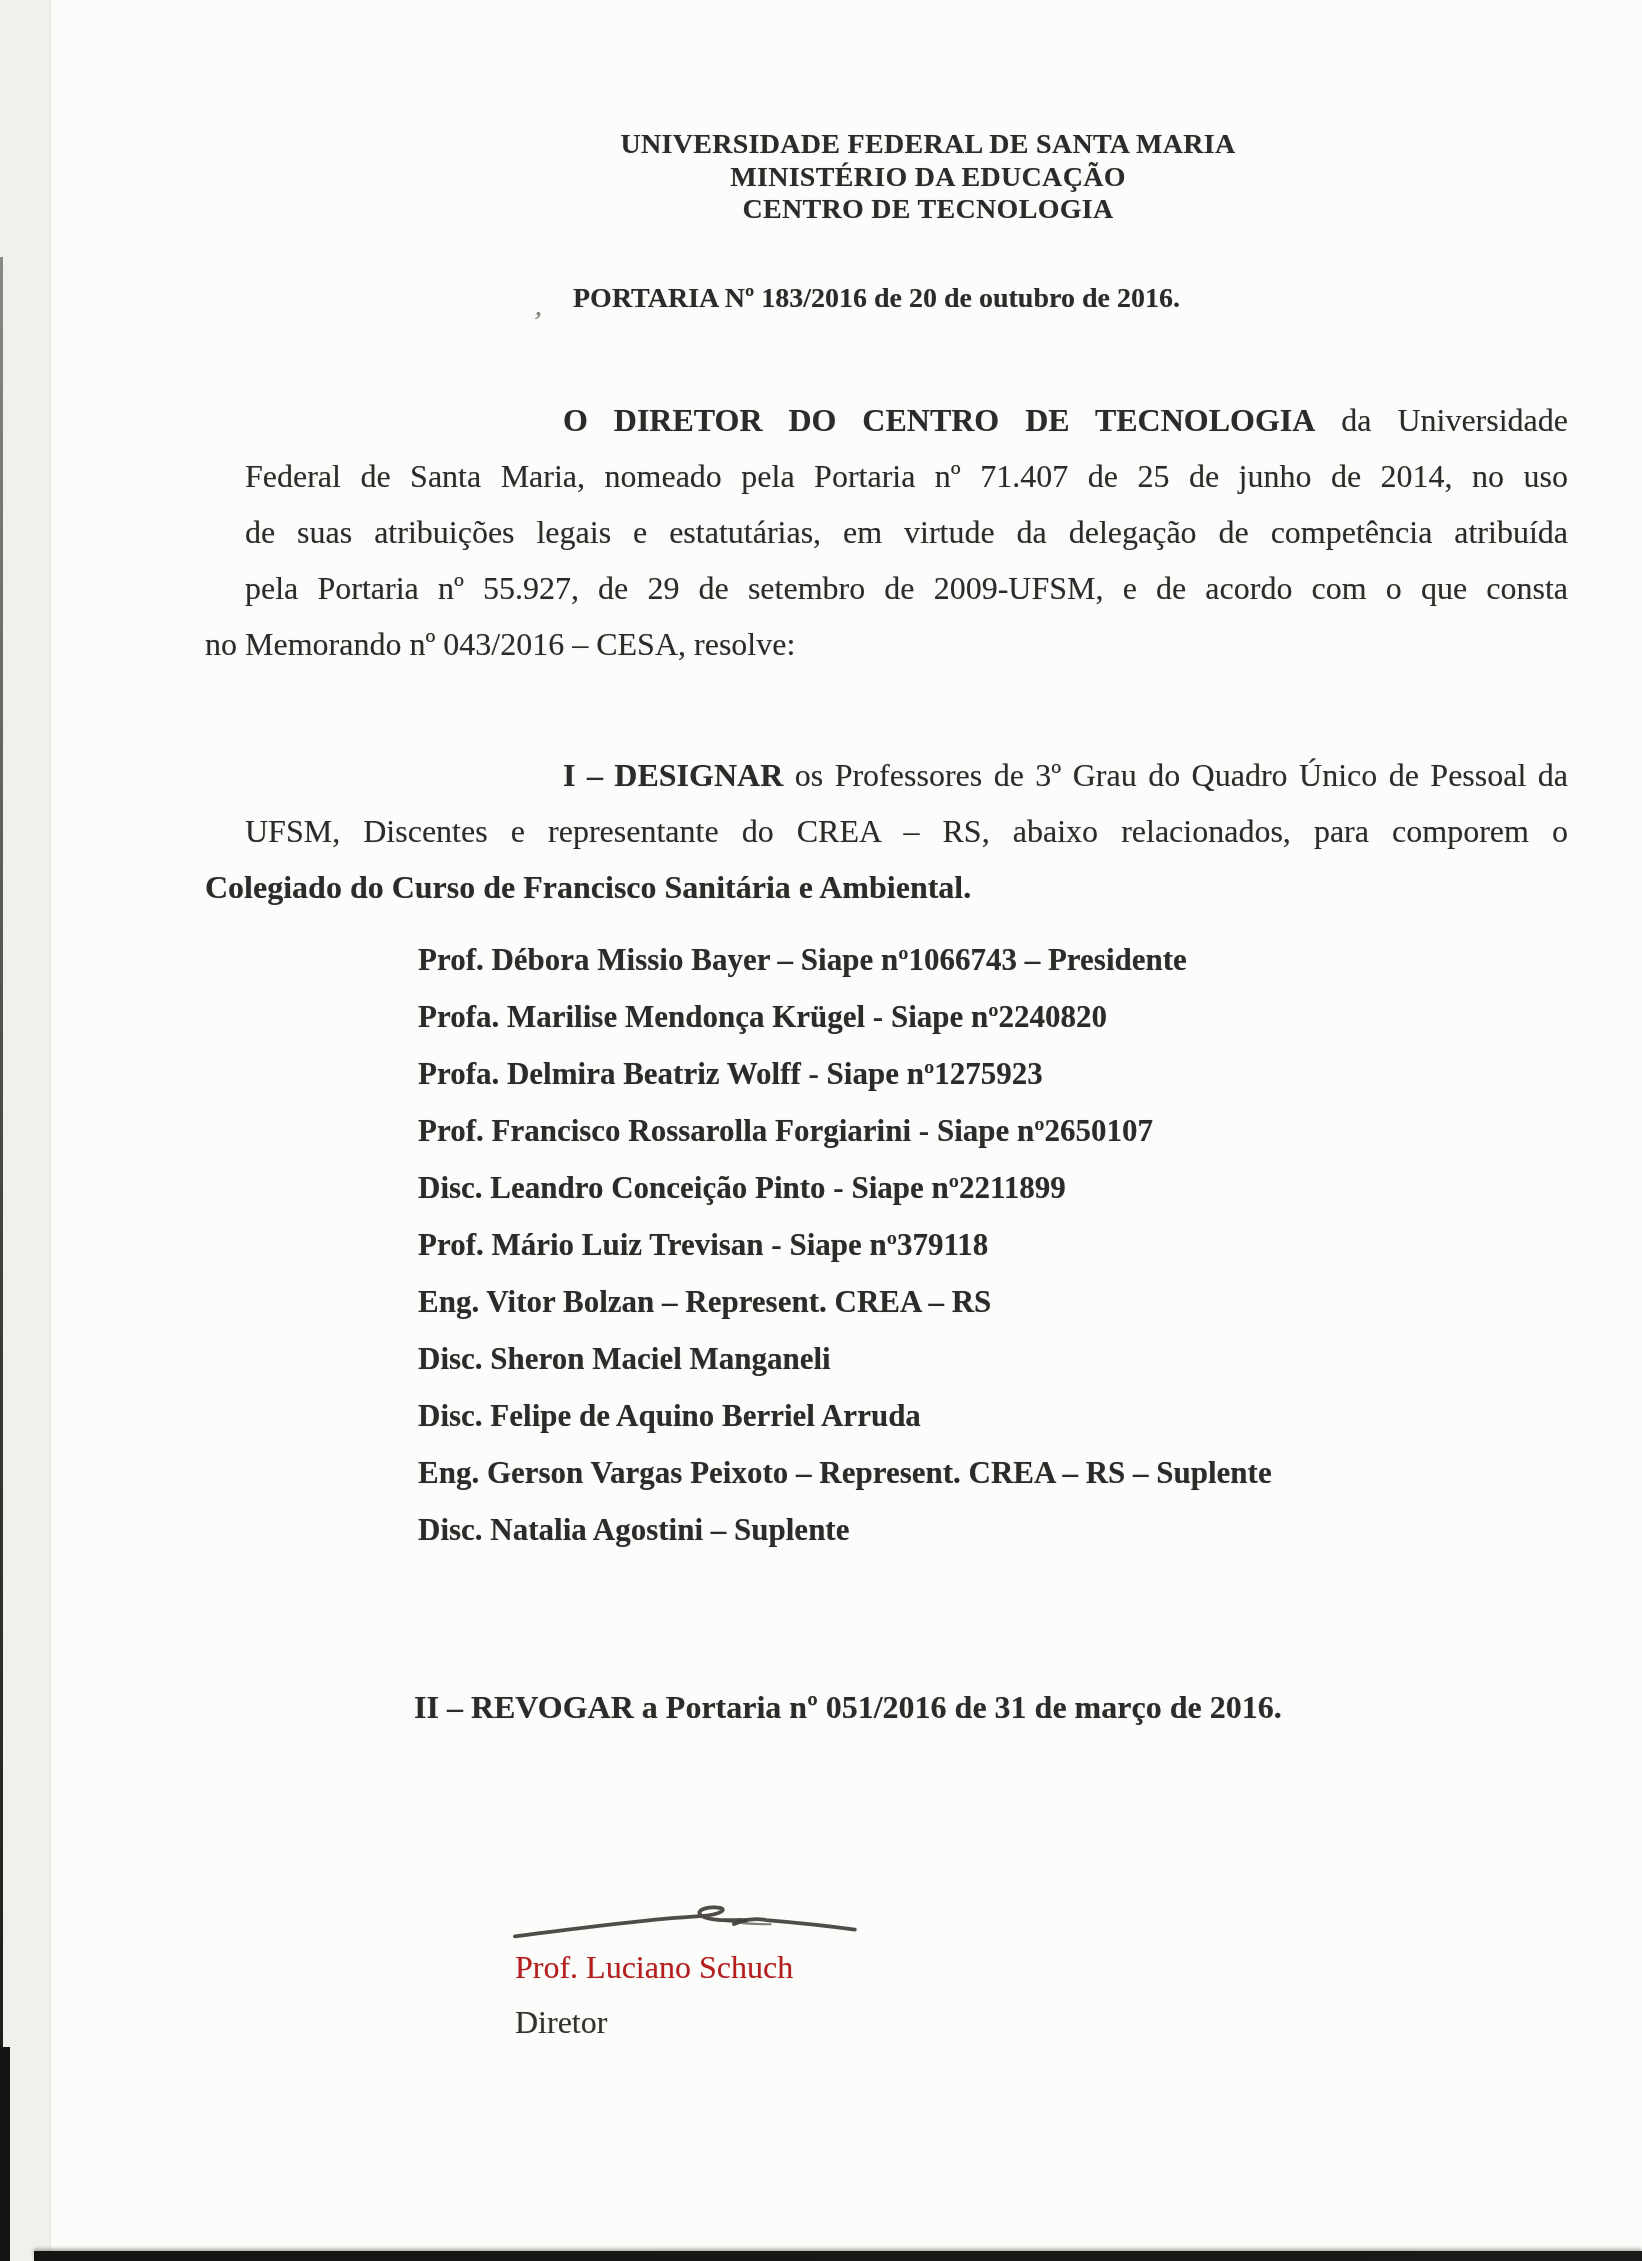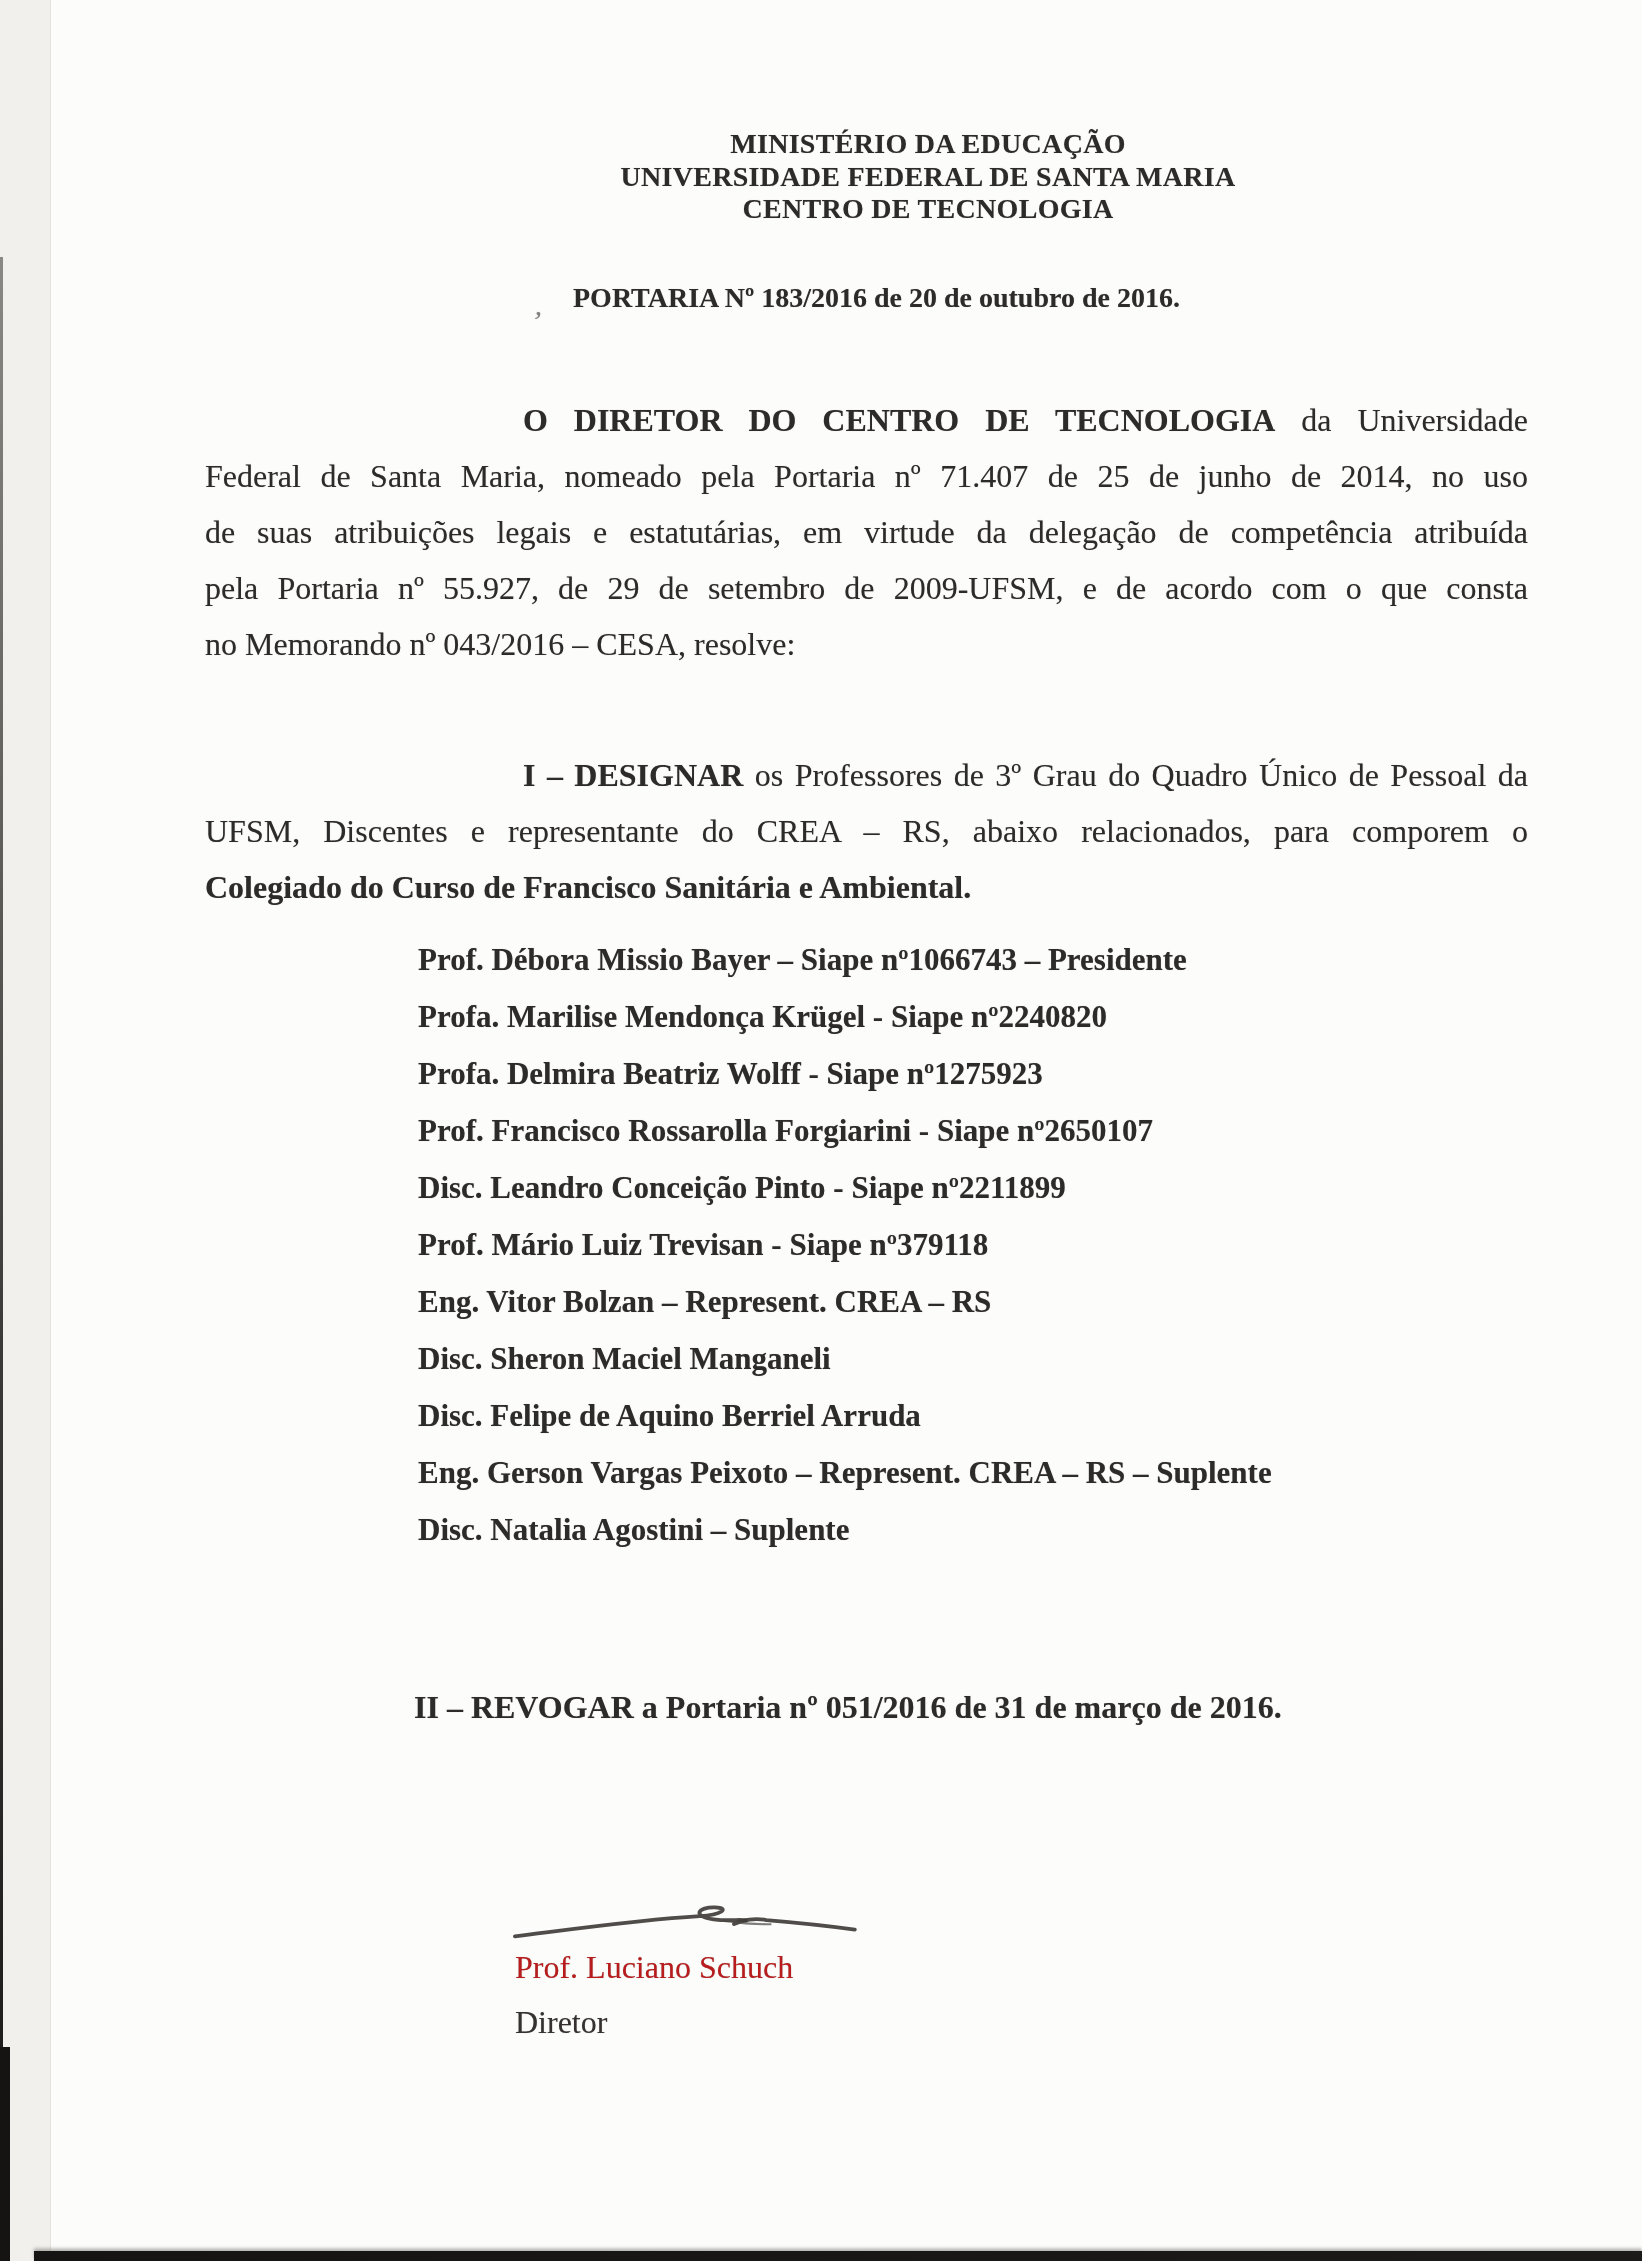--- a/index.html
+++ b/index.html
@@ -48,21 +48,21 @@
     position: absolute; left: 573px; top: 282px;
     font-weight: bold; font-size: 28px; white-space: nowrap;
   }
 
   
   .block {
     position: absolute; left: 205px; width: 1323px;
     font-size: 32px; line-height: 56px;
   }
   .block .line { width: 100%; }
-  .just { text-align: justify; text-align-last: justify; }
+  .just { text-align: justify; text-align-last: justify; margin-left: 40px; }
   .indent { text-indent: 318px; }
   .preamble { top: 392px; }
   .designar { top: 747px; }
   .b { font-weight: bold; }
 
   .members {
     position: absolute; left: 418px; top: 931px;
     font-size: 31px; line-height: 57px; font-weight: bold; white-space: nowrap;
   }
   .revogar {
@@ -80,22 +80,22 @@
 
 <div class="page">
 
   <div class="scan-band"></div>
   <div class="scan-left-line"></div>
   <div class="scan-corner"></div>
   <div class="scan-bottom"></div>
   <div class="stray-mark txt">,</div>
 
   <div class="doc-header txt">
+    <div class="line">UNIVERSIDADE FEDERAL DE SANTA MARIA</div>
     <div class="line">MINISTÉRIO DA EDUCAÇÃO</div>
-    <div class="line">UNIVERSIDADE FEDERAL DE SANTA MARIA</div>
     <div class="line">CENTRO DE TECNOLOGIA</div>
   </div>
 
   <div class="doc-title txt">PORTARIA Nº 183/2016 de 20 de outubro de 2016.</div>
 
   <div class="block preamble txt">
     <div class="line just indent">
       <span class="b">O DIRETOR DO CENTRO DE TECNOLOGIA</span><span> da Universidade</span>
     </div>
     <div class="line just">Federal de Santa Maria, nomeado pela Portaria nº 71.407 de 25 de junho de 2014, no uso</div>

